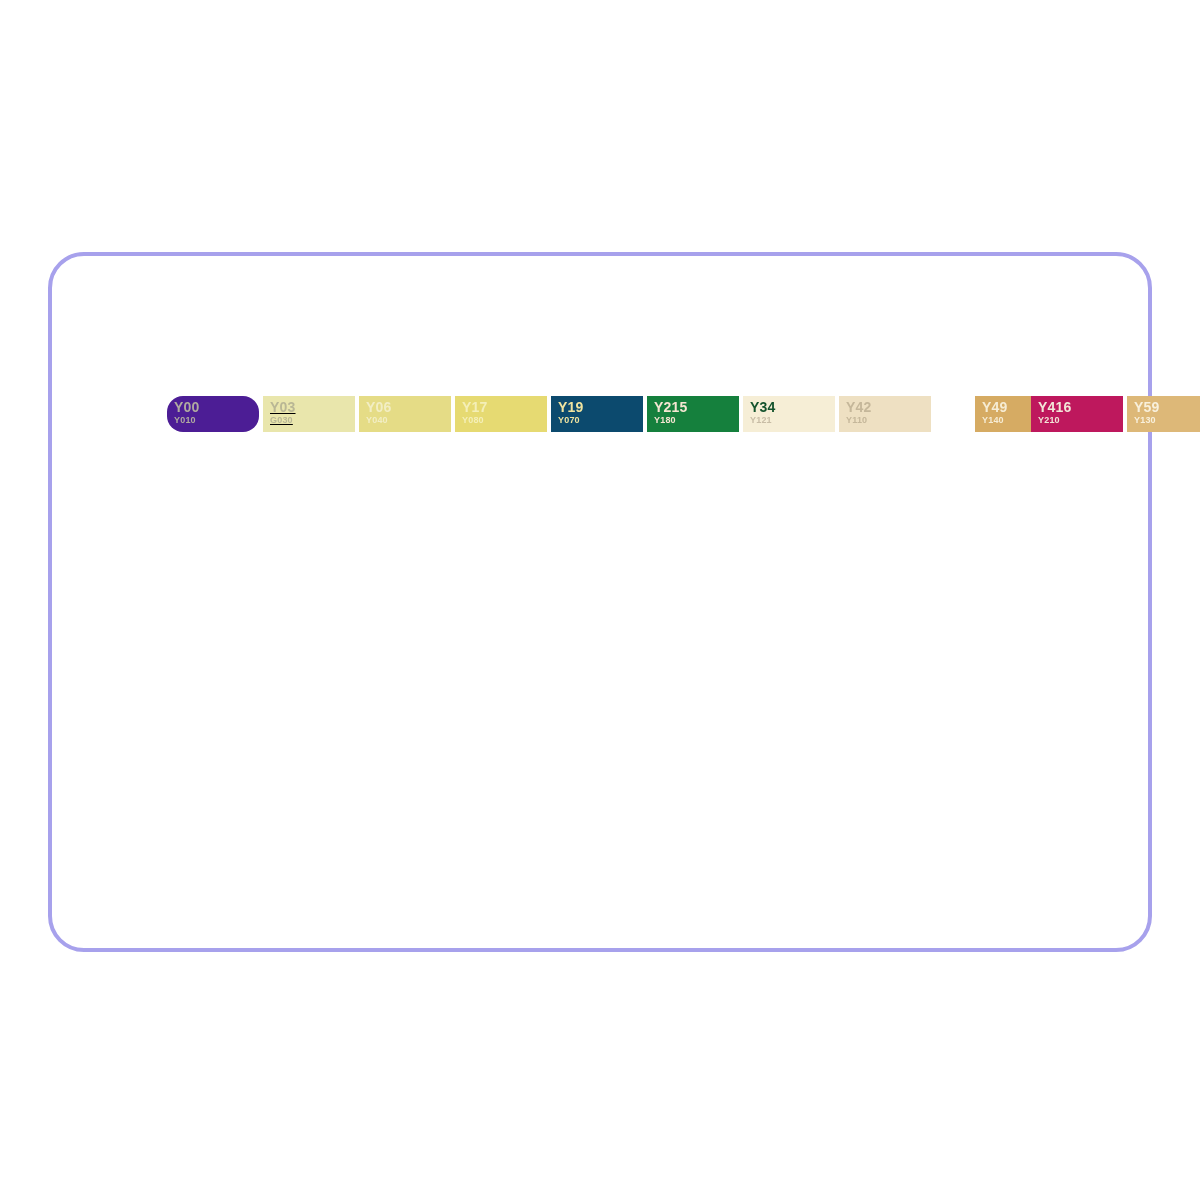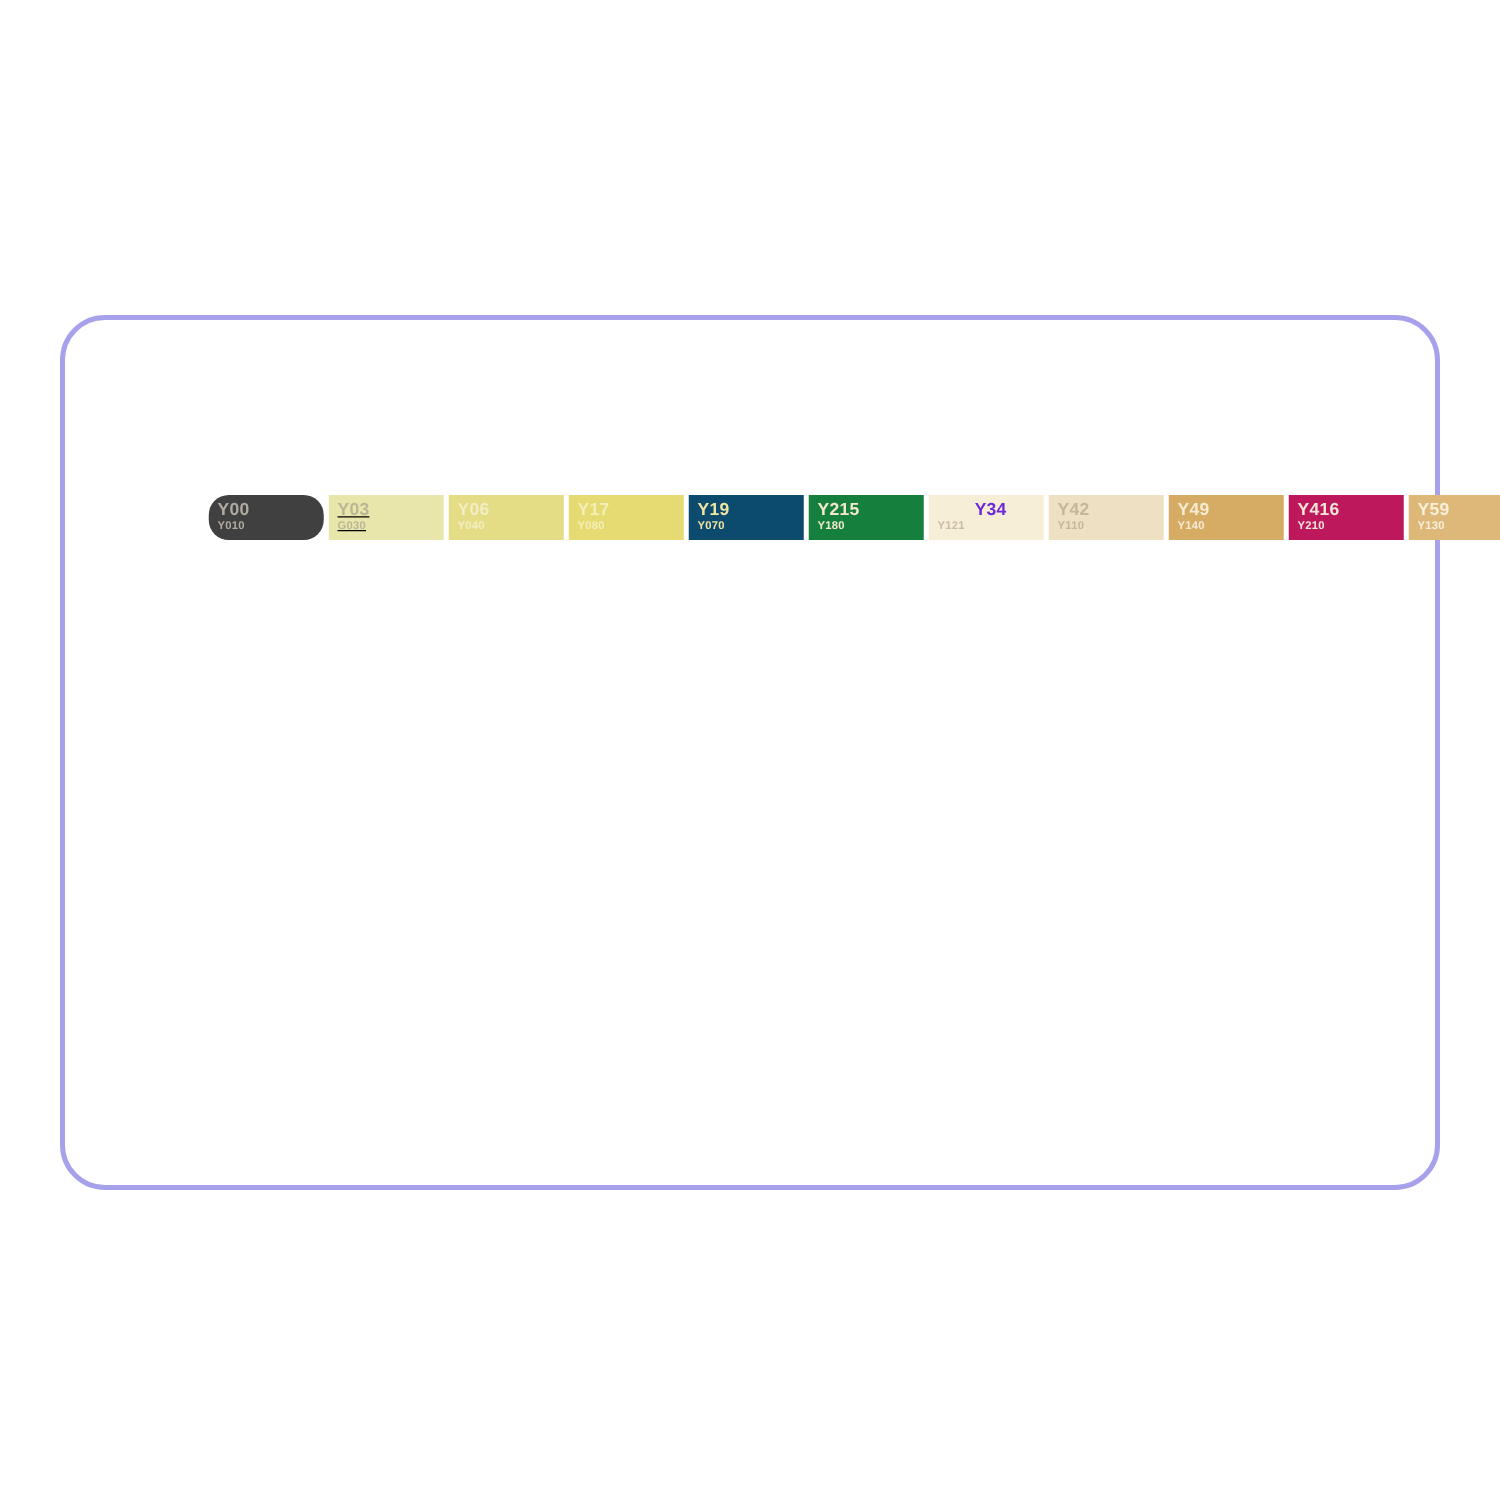--- a/index.html
+++ b/index.html
@@ -108,21 +108,21 @@
 </style>
 </head>
 <body>
 
 <div id="stage">
 
   <div id="frame"></div>
 
 
   <div id="grid">
-      <div class="swatch" style="background: #404040; border-radius: 16px;">
+      <div class="swatch" style="background: #4c1d95; border-radius: 16px;">
         <span class="code" style="color: rgb(176, 170, 160);">Y00</span>
         <span class="alt" style="color: rgb(176, 170, 160);">Y010</span>
       </div>
       <div class="swatch" style="background: rgb(233, 230, 172); text-decoration: underline;">
         <span class="code" style="color: rgb(185, 183, 149);">Y03</span>
         <span class="alt" style="color: rgb(185, 183, 149);">G030</span>
       </div>
       <div class="swatch" style="background: rgb(229, 220, 134);">
         <span class="code" style="color: rgb(242, 238, 196);">Y06</span>
         <span class="alt" style="color: rgb(242, 238, 196);">Y040</span>
@@ -133,28 +133,28 @@
       </div>
       <div class="swatch" style="background: #0c4a6e;">
         <span class="code" style="color: rgb(240, 228, 160);">Y19</span>
         <span class="alt" style="color: rgb(240, 228, 160);">Y070</span>
       </div>
       <div class="swatch" style="background: #15803d;">
         <span class="code" style="color: rgb(245, 230, 210);">Y215</span>
         <span class="alt" style="color: rgb(245, 230, 210);">Y180</span>
       </div>
       <div class="swatch" style="background: rgb(246, 238, 214);">
-        <span class="code" style="color: #6d28d9; text-align: center;">Y34</span>
+        <span class="code" style="color: #14532d;">Y34</span>
         <span class="alt" style="color: rgb(200, 189, 166);">Y121</span>
       </div>
       <div class="swatch" style="background: rgb(238, 224, 194);">
         <span class="code" style="color: rgb(197, 183, 154);">Y42</span>
         <span class="alt" style="color: rgb(197, 183, 154);">Y110</span>
       </div>
-      <div class="swatch" style="background: rgb(214, 171, 99);">
+      <div class="swatch" style="background: rgb(214, 171, 99); margin-left: 40px;">
         <span class="code" style="color: rgb(246, 236, 212);">Y49</span>
         <span class="alt" style="color: rgb(246, 236, 212);">Y140</span>
       </div>
       <div class="swatch" style="background: #be185d;">
         <span class="code" style="color: rgb(242, 230, 216);">Y416</span>
         <span class="alt" style="color: rgb(242, 230, 216);">Y210</span>
       </div>
       <div class="swatch" style="background: rgb(221, 184, 120);">
         <span class="code" style="color: rgb(248, 240, 220);">Y59</span>
         <span class="alt" style="color: rgb(248, 240, 220);">Y130</span>

